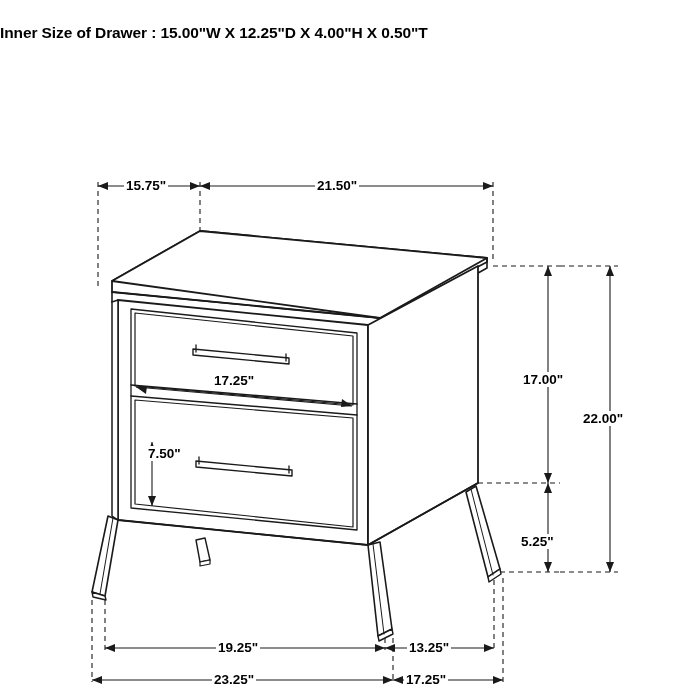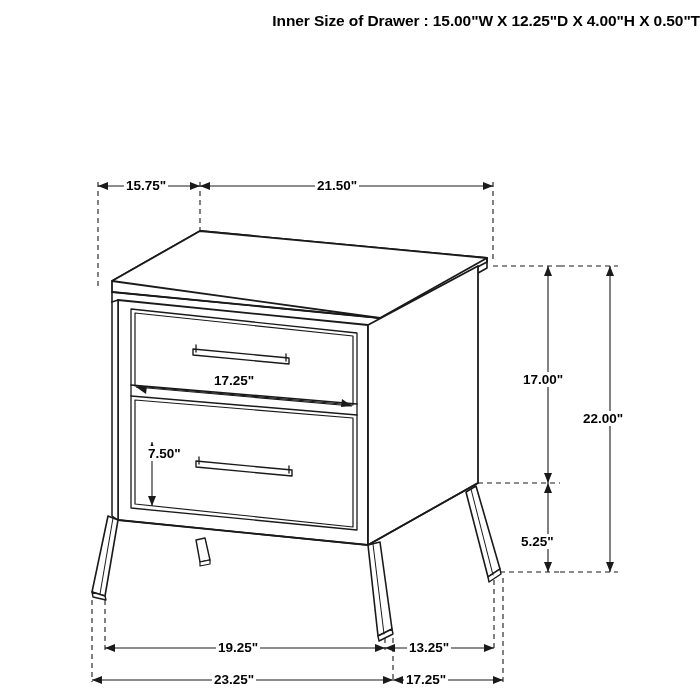--- a/index.html
+++ b/index.html
@@ -15,24 +15,24 @@
     position: relative;
     overflow: hidden;
   }
   #stage {
     position: relative;
     width: 700px;
     height: 700px;
   }
   .title {
     position: absolute;
-    top: 12px;
+    top: 24px;
     left: 0;
     width: 700px;
-    text-align: right;
+    text-align: left;
     font-size: 15.5px;
     font-weight: bold;
     letter-spacing: -0.1px;
     color: #000;
   }
   svg.diagram {
     position: absolute;
     top: 0;
     left: 0;
     width: 700px;

